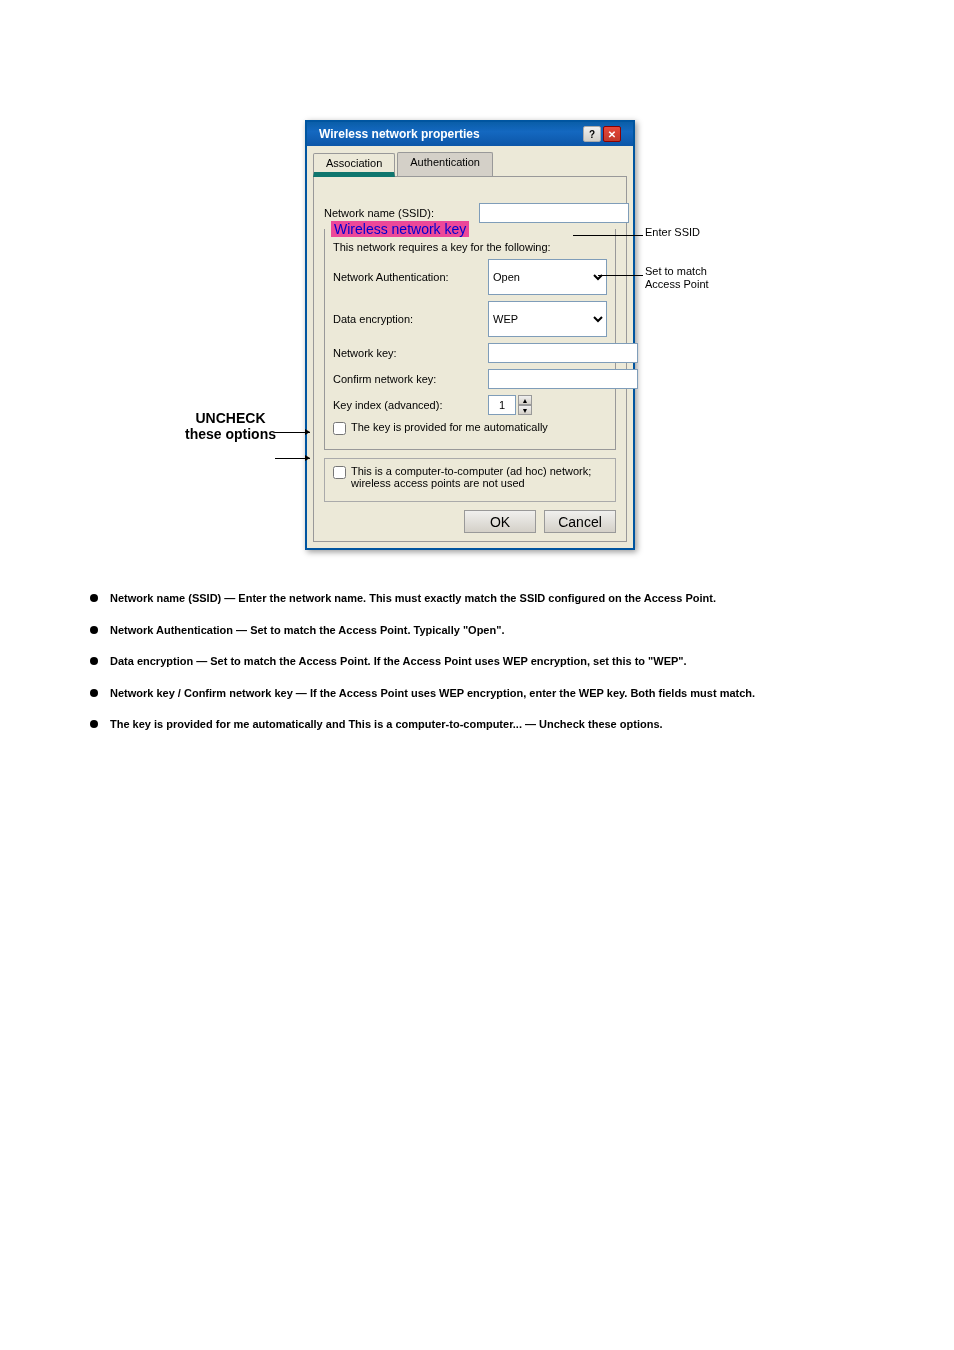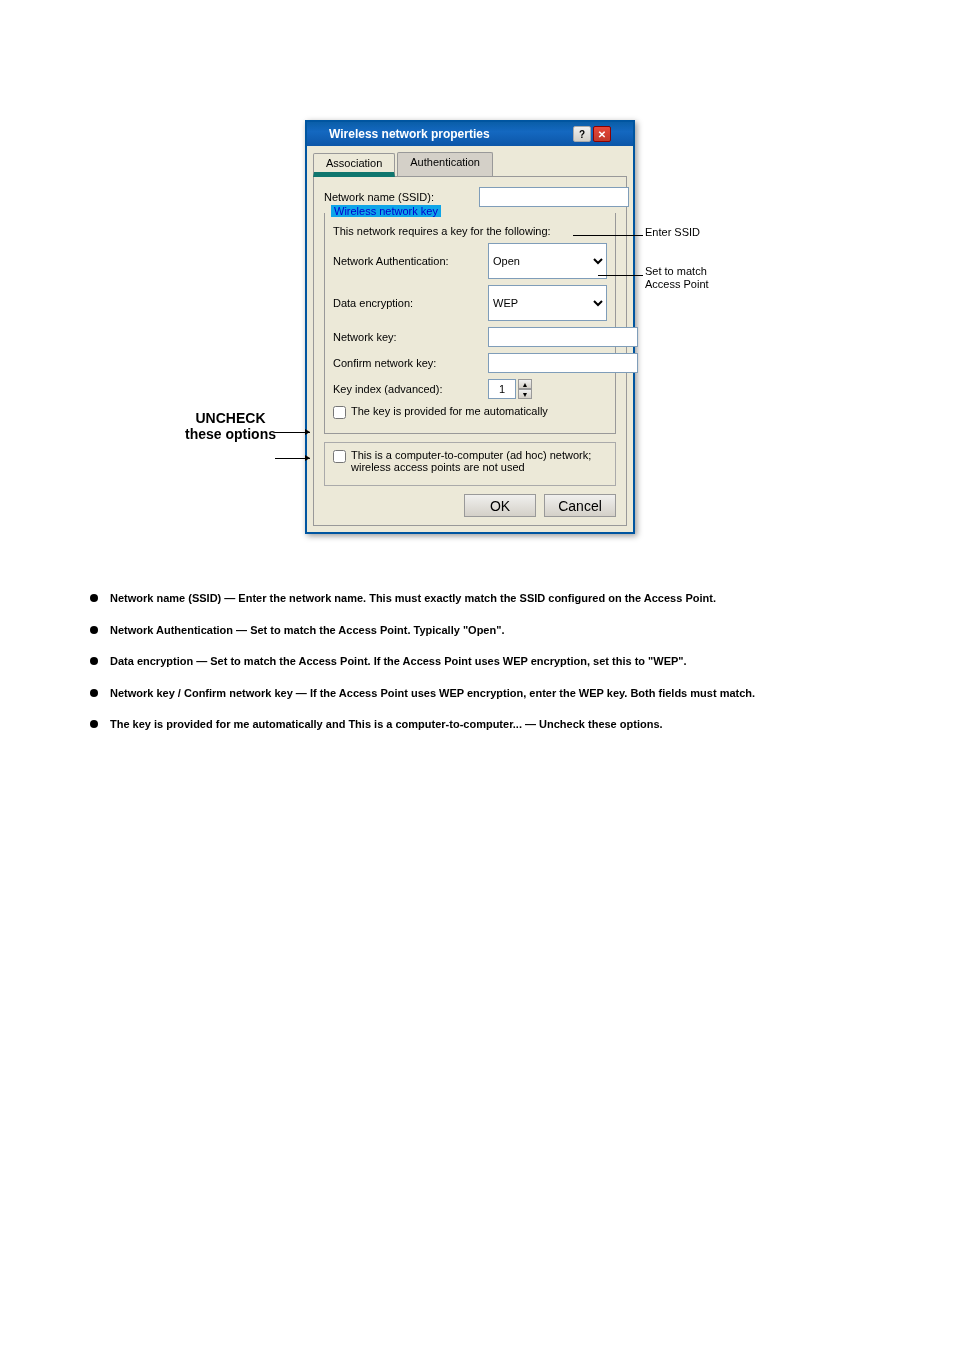--- a/index.html
+++ b/index.html
@@ -22,21 +22,21 @@
       background: #ECE9D8;
       border: 2px solid #0055a0;
       box-shadow: 2px 2px 6px rgba(0,0,0,0.4);
     }
 
     .dialog-titlebar {
       background: linear-gradient(to bottom, #0a5ea8 0%, #1468c0 40%, #0c56a8 100%);
       color: white;
       font-size: 12px;
       font-weight: bold;
-      padding: 4px 22px;
+      padding: 4px 12px;
       display: flex;
       align-items: center;
       justify-content: space-between;
       user-select: none;
     }
 
     .titlebar-text {
       color: white;
       font-size: 12px;
       font-weight: bold;
@@ -96,21 +96,21 @@
       background: #ECE9D8;
       border-bottom: 5px solid #0f766e;
       font-weight: normal;
       z-index: 1;
       position: relative;
       top: 1px;
     }
 
     
     .dialog-body {
-      padding: 10px 10px 8px 10px;
+      padding: 26px 10px 8px 10px;
       border: 1px solid #999;
       margin: 0 6px 6px 6px;
       background: #ECE9D8;
     }
 
     .field-row {
       display: flex;
       align-items: center;
       margin-bottom: 6px;
     }
@@ -137,23 +137,23 @@
       margin-bottom: 8px;
       padding: 8px;
       background: #ECE9D8;
       position: relative;
     }
 
     .section-legend {
       position: absolute;
       top: -8px;
       left: 6px;
-      background: #0ea5e9;
+      background: #ec4899;
       padding: 0 3px;
-      font-size: 11px;
+      font-size: 14px;
       color: #0000cc;
       text-align: center;
     }
 
     .section-text {
       font-size: 11px;
       margin-bottom: 6px;
       margin-top: 4px;
     }
 

